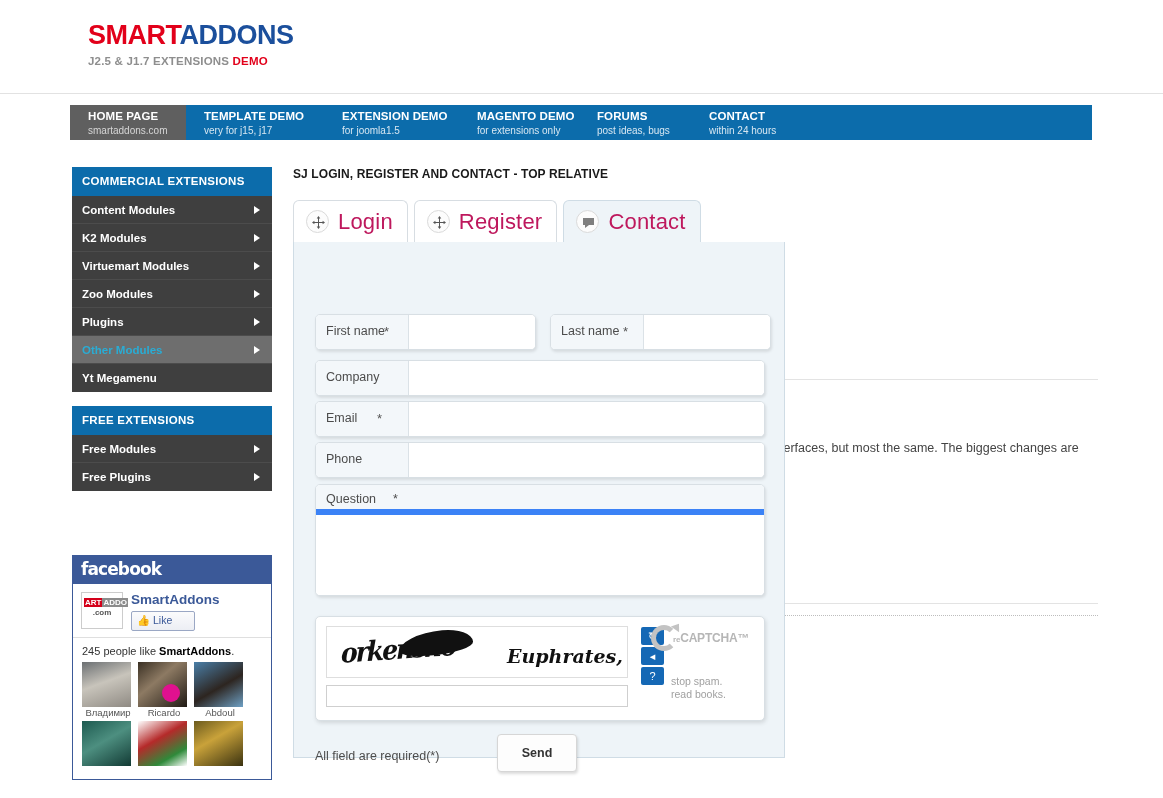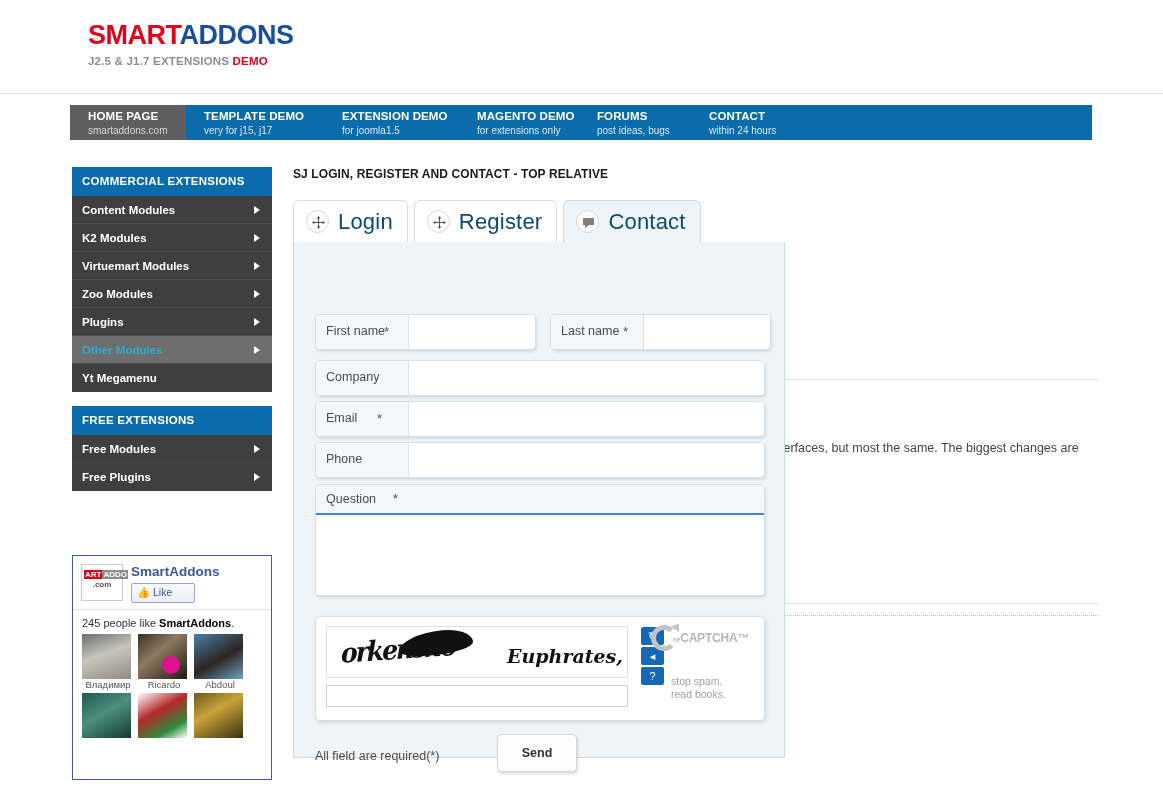--- a/index.html
+++ b/index.html
@@ -100,21 +100,21 @@
   
   #tabwrap { position:absolute; left:293px; top:199px; width:492px; }
   #tabs { position:relative; height:43px; display:flex; align-items:flex-end; }
   .tab { height:42px; display:flex; align-items:center; padding:0 14px 0 12px;
          border:1px solid #d7dde2; border-bottom:none;
          border-radius:6px 6px 0 0; background:#ffffff; margin-right:6px; }
   .tab.active { background:#eef4f8; border-color:#cfdce5; }
   .tab-icon { width:23px; height:23px; border-radius:50%; border:1px solid #dadada;
               background:#fcfcfc; margin-right:9px; position:relative; }
   .tab-icon svg { position:absolute; left:4px; top:4px; }
-  .tab-label { font-size:22px; color:#0c4a6e; font-weight:normal; letter-spacing:0.2px; }
+  .tab-label { font-size:22px; color:#be185d; font-weight:normal; letter-spacing:0.2px; }
 
   #panel { position:relative; width:492px; height:516px; background:#eef4f8;
            border:1px solid #cfdce5; border-top:none; }
 
   .fld-row { display:flex; }
   .fld { display:flex; background:#ffffff; border:1px solid #d8dfe4; border-radius:5px;
          box-shadow:1px 2px 3px rgba(0,0,0,0.10); overflow:hidden; }
   .fld-lab { background:#f3f7fa; border-right:1px solid #dbe2e7; color:#4c4c4c;
              font-size:12.5px; padding:9px 0 0 10px; position:relative; }
   .fld-star { position:absolute; color:#555; font-size:13px; }
@@ -140,21 +140,21 @@
   #f-email .fld-star { left:61px; top:9px; }
   #f-email .fld-in { width:355px; }
 
   #f-phone { position:absolute; left:21px; top:200px; width:450px; height:36px; }
   #f-phone .fld-lab { width:93px; }
   #f-phone .fld-in { width:355px; }
 
   #f-question { position:absolute; left:21px; top:242px; width:450px; height:112px;
                 background:#fff; border:1px solid #d8dfe4; border-radius:5px;
                 box-shadow:1px 2px 3px rgba(0,0,0,0.10); overflow:hidden; }
-  #q-lab { height:30px; background:#f3f7fa; border-bottom:2px solid #3b82f6;
+  #q-lab { height:30px; background:#f3f7fa; border-bottom:6px solid #3b82f6;
            color:#4c4c4c; font-size:12.5px; padding:7px 0 0 10px; position:relative; }
   #q-star { position:absolute; left:77px; top:7px; }
   #q-area { width:448px; height:80px; border:none; outline:none; resize:none;
             font-family:"Liberation Sans", sans-serif; font-size:12.5px; padding:5px 7px; }
 
   
   #cap { position:absolute; left:21px; top:374px; width:450px; height:105px;
          background:#fff; border:1px solid #d8dfe4; border-radius:5px;
          box-shadow:1px 2px 4px rgba(0,0,0,0.12); }
   #cap-img { position:absolute; left:10px; top:9px; width:302px; height:52px;
@@ -271,20 +271,21 @@
         </div>
         <div class="mod-item">
           <span>Free Plugins</span>
           <span class="arr"></span>
         </div>
       </div>
     </div>
   </div>
 
   <div id="fb">
+    <div id="fb-bar">facebook</div>
     <div id="fb-top">
       <div id="fb-avatar">
         <span class="av-art">ART</span><span class="av-addo">ADDO</span>
         <span class="av-com">.com</span>
       </div>
       <div id="fb-name">
         <div id="fb-title">SmartAddons</div>
         <div id="fb-like">
           <span>👍</span>
           <span>Like</span>

